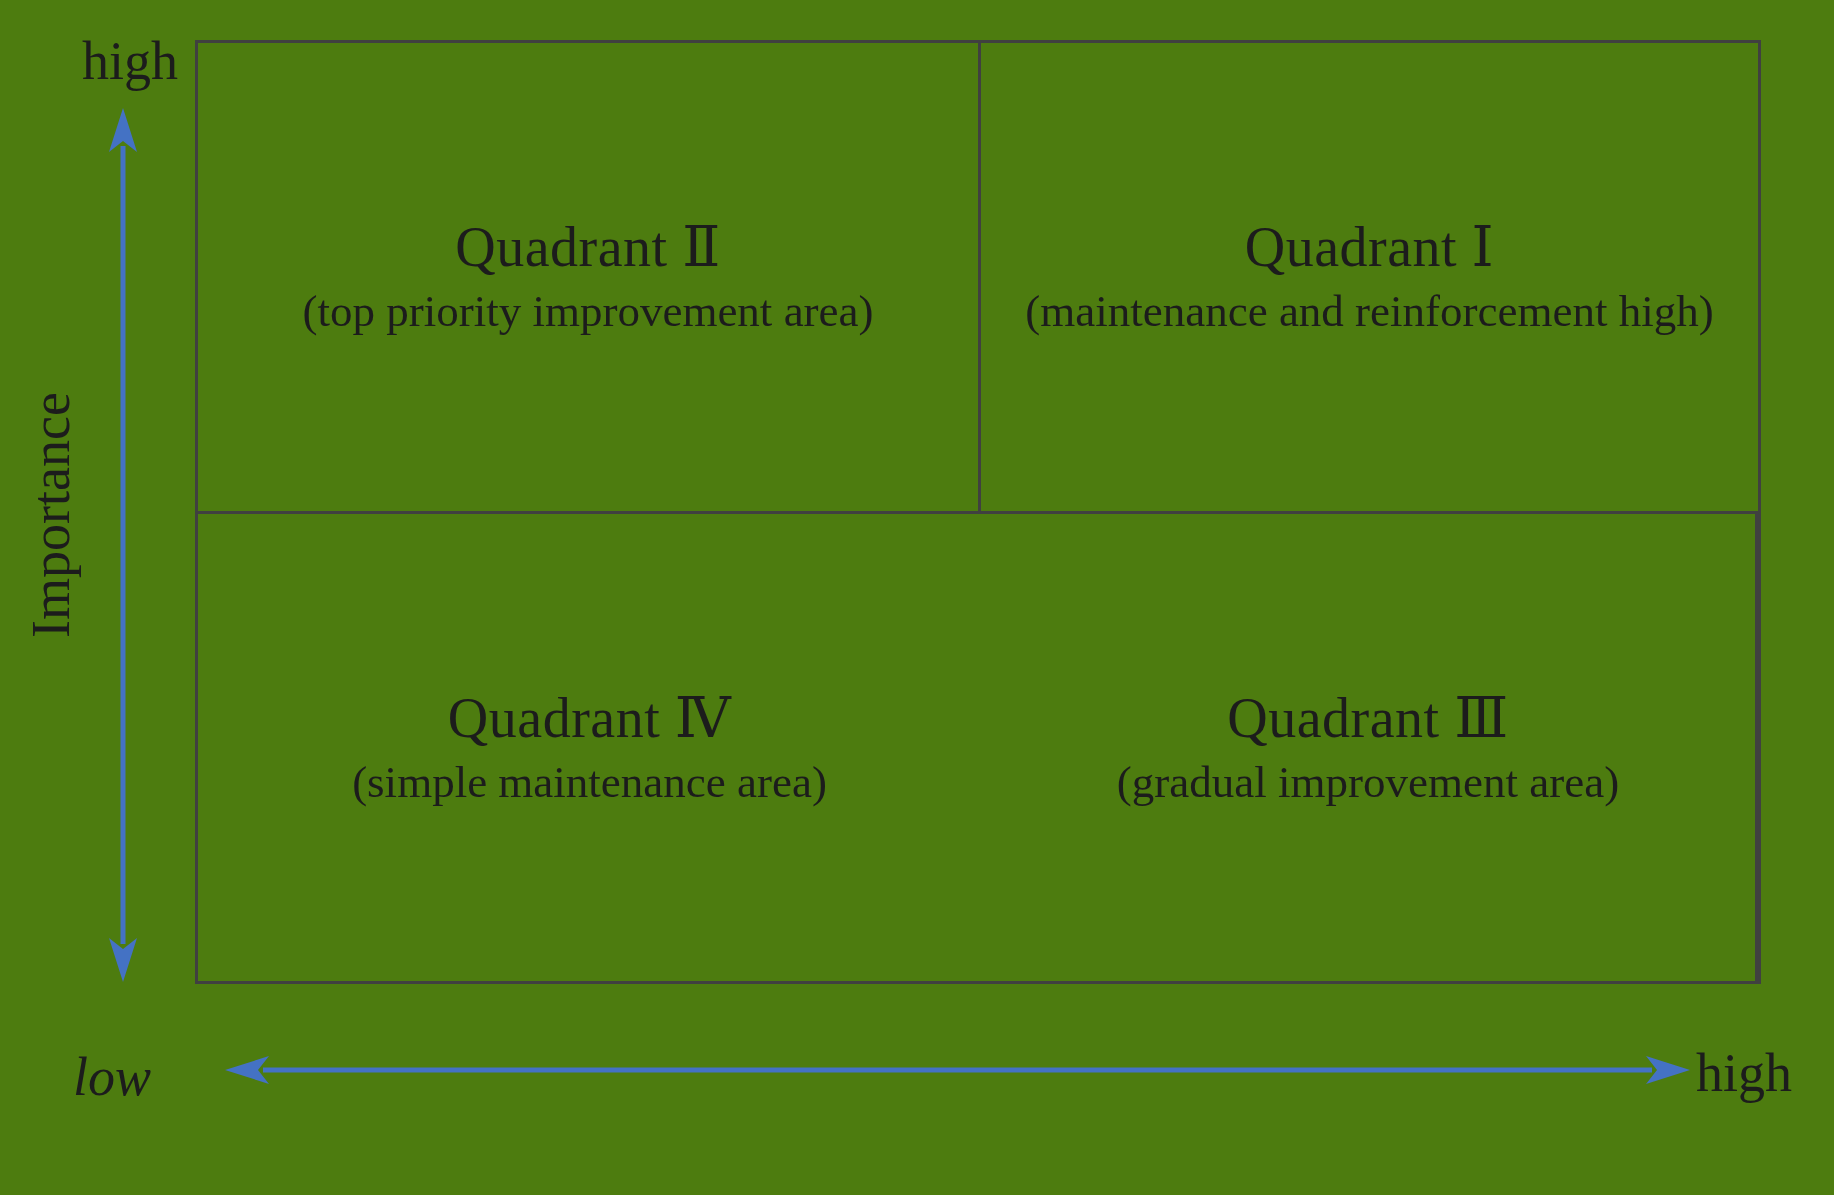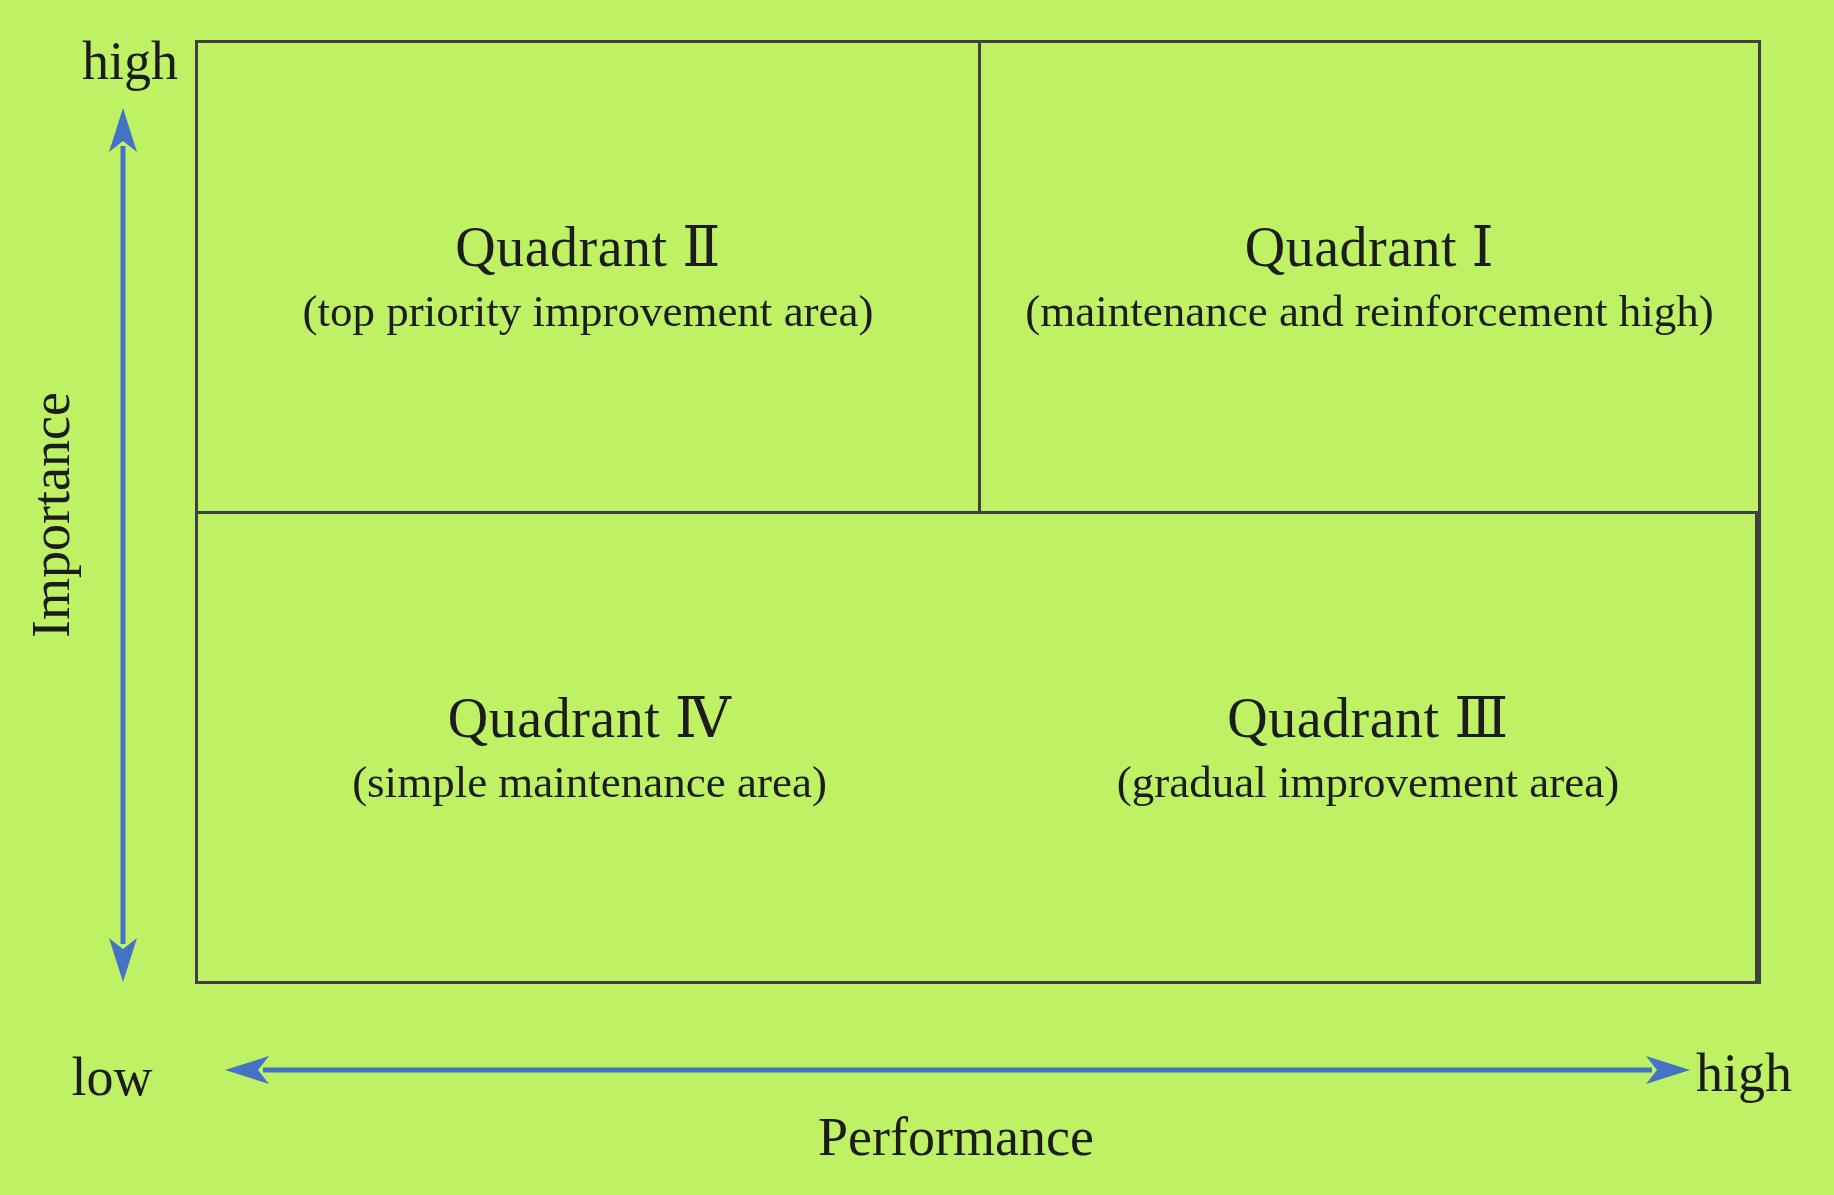--- a/index.html
+++ b/index.html
@@ -6,21 +6,21 @@
     --line:#404040;
     --arrow:#4472C4;
     --text:#1c1c1c;
   }
   *{margin:0;padding:0;box-sizing:border-box;}
   html,body{background:#ffffff;}
   .canvas{
     position:relative;
     width:1834px;
     height:1195px;
-    background:#bef264;
+    background:#4d7c0f;
     font-family:"Liberation Serif","DejaVu Serif",serif;
     color:var(--text);
     overflow:hidden;
   }
   
   .matrix{
     position:absolute;
     left:195px; top:40px;
     width:1566px; height:944px;
     border:3px solid var(--line);
@@ -56,21 +56,21 @@
   }
   .y-high{left:66px; top:30px; width:128px; text-align:center;}
   .y-title{
     left:-99px; top:487px;
     width:300px; height:56px;
     line-height:56px;
     text-align:center;
     transform:rotate(-90deg);
     transform-origin:center center;
   }
-  .origin-low{left:52px; top:1046px; width:120px; text-align:center;}
+  .origin-low{left:52px; top:1046px; width:120px; text-align:center;font-style:italic;}
   .x-high{left:1696px; top:1042px; width:140px; text-align:left;}
   .x-title{left:756px; top:1106px; width:400px; text-align:center;}
   
   .arrows{
     position:absolute;
     left:0; top:0;
     width:1834px; height:1195px;
     pointer-events:none;
   }
   .arrows line{stroke:var(--arrow); stroke-width:5;}
@@ -82,21 +82,20 @@
 <div class="canvas">
 
   <div class="axis-label y-high">high</div>
 
   <div class="axis-label y-title">Importance</div>
 
   <div class="axis-label origin-low">low</div>
 
   <div class="axis-label x-high">high</div>
 
-  <div class="axis-label x-title">Performance</div>
 
   <svg class="arrows" viewBox="0 0 1834 1195" xmlns="http://www.w3.org/2000/svg">
 
     <g>
       <line x1="123" y1="146" x2="123" y2="944"></line>
       <polygon points="123,108 137,152 123,141 109,152"></polygon>
       <polygon points="123,982 137,938 123,949 109,938"></polygon>
     </g>
 
     <g>

